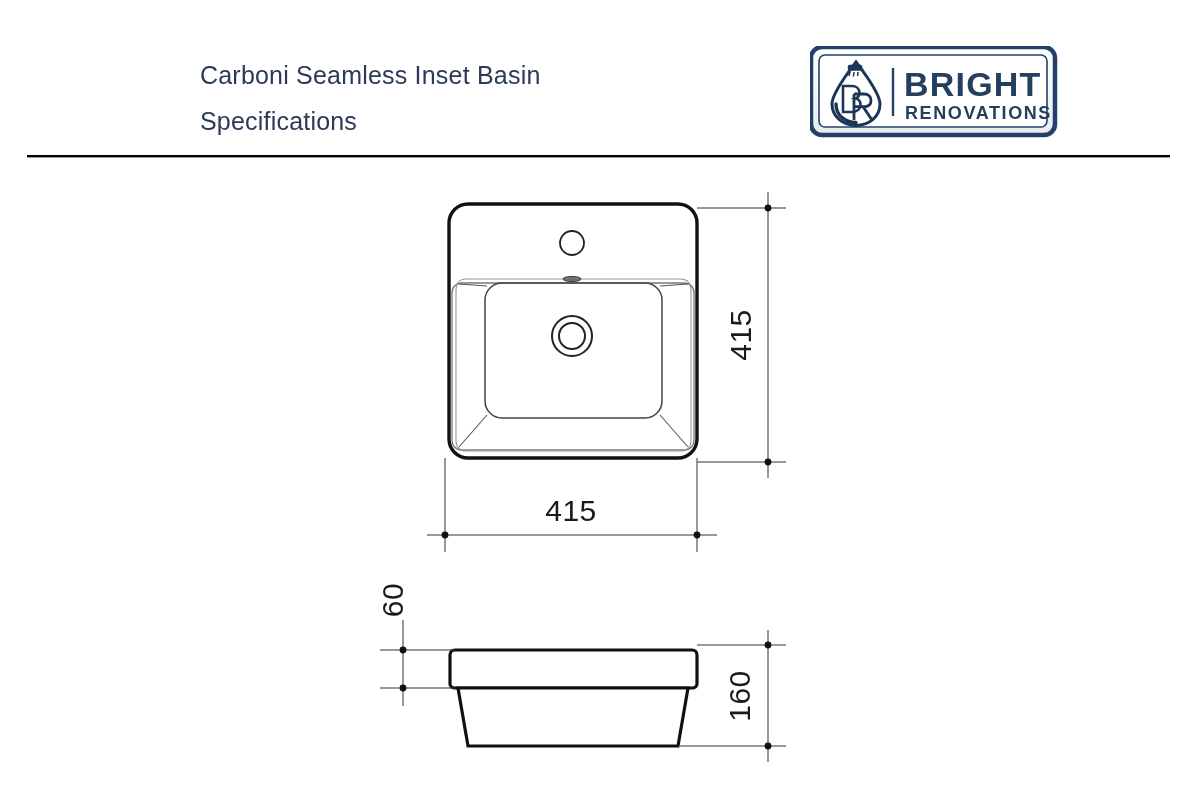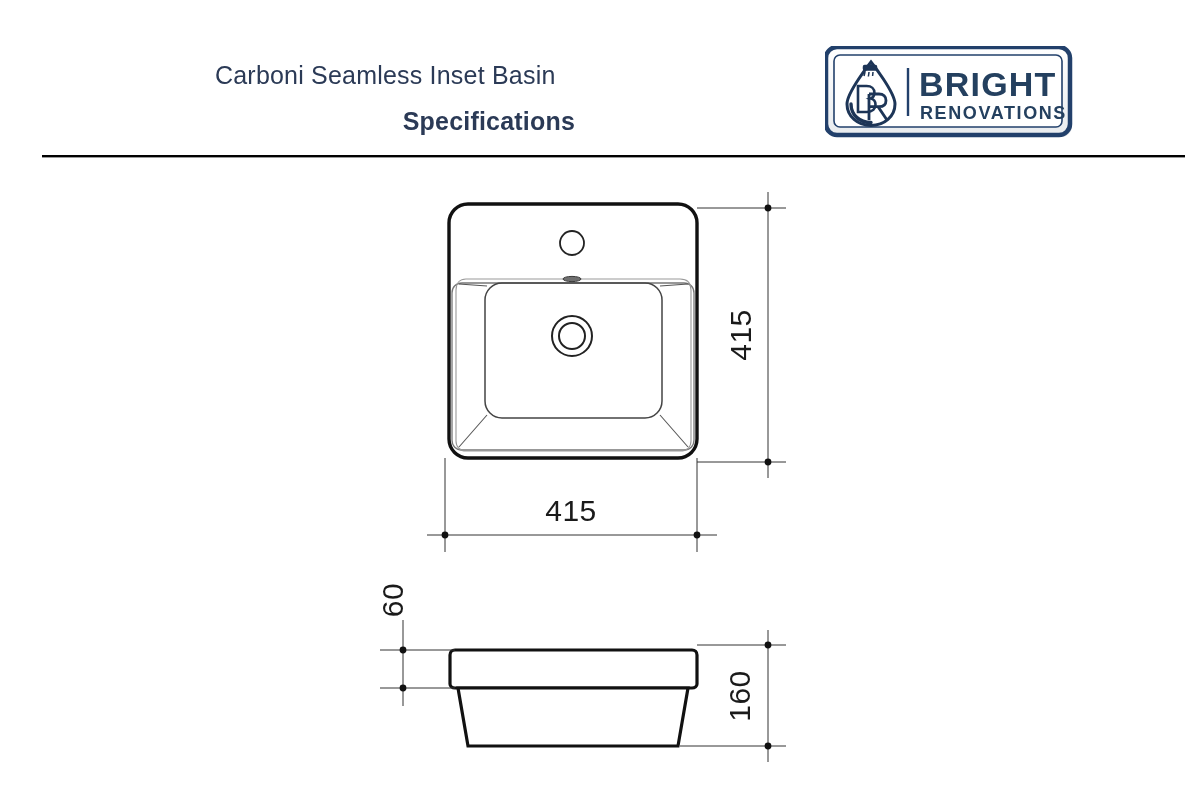--- a/index.html
+++ b/index.html
@@ -12,43 +12,43 @@
     height: 800px;
     position: relative;
     overflow: hidden;
     font-family: "Liberation Sans", sans-serif;
     color: #2b3a56;
   }
 
   
   #header-area {
     position: absolute;
-    left: 15px; top: 0;
+    left: 0; top: 0;
     width: 1176px; height: 158px;
   }
   #title-block {
     position: absolute;
     left: 200px;
     top: 62px;
     width: 560px;
   }
   .title-line-1 {
     font-size: 25px;
     font-weight: 400;
     letter-spacing: 0.2px;
     color: #2b3a56;
     white-space: nowrap;
     line-height: 1.05;
   }
   .title-line-2 {
     font-size: 25px;
-    font-weight: 700;
+    font-weight: 400;
     letter-spacing: 0.2px;
     color: #2b3a56;
-    text-align: right;
+    text-align: left;
     width: 360px;
     margin-top: 20px;
     line-height: 1.05;
   }
 
   
   #logo-block {
     position: absolute;
     left: 810px;
     top: 46px;

